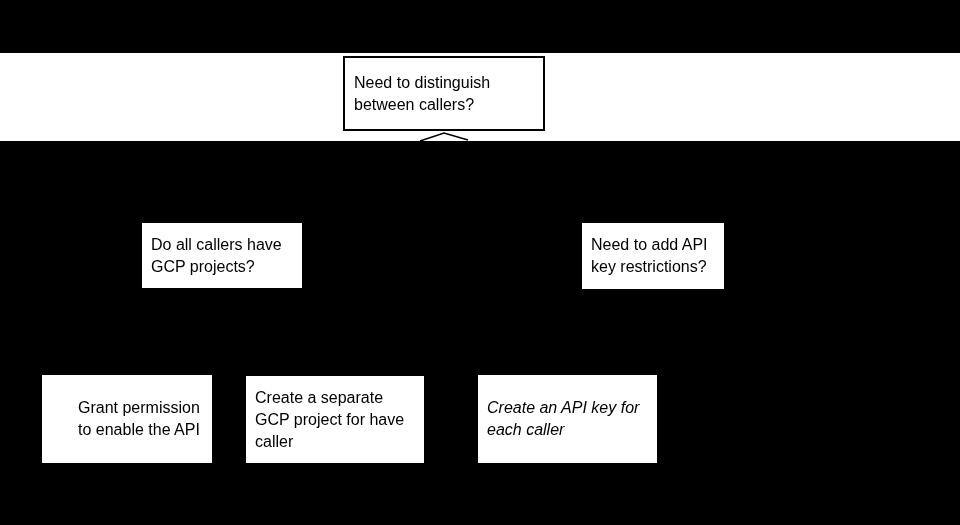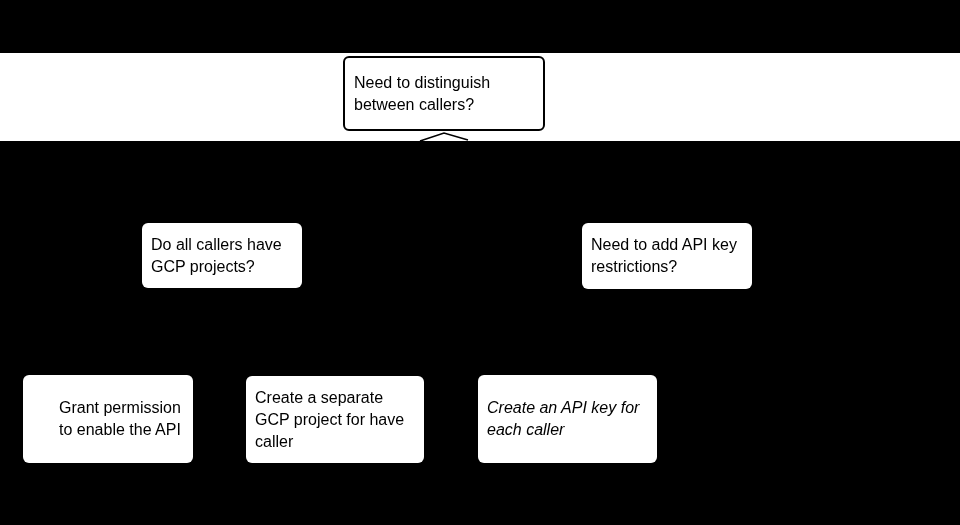--- a/index.html
+++ b/index.html
@@ -26,43 +26,42 @@
   .node {
     position: absolute;
     background: #ffffff;
     color: #000000;
     font-size: 16px;
     line-height: 22px;
     display: flex;
     align-items: center;
     box-sizing: border-box;
     padding: 4px 4px 4px 9px;
-    border-radius: 6px;
   }
   .node--root {
     left: 343px;
     top: 56px;
     width: 202px;
     height: 75px;
     border: 2px solid #000000;
   }
   .node--gcp {
     left: 142px;
     top: 223px;
     width: 160px;
     height: 65px;
   }
   .node--restrict {
     left: 582px;
     top: 223px;
-    width: 170px;
+    width: 142px;
     height: 66px;
   }
   .node--grant {
-    left: 23px;
+    left: 42px;
     top: 375px;
     width: 170px;
     height: 88px;
     padding-left: 36px;
   }
   .node--separate {
     left: 246px;
     top: 376px;
     width: 178px;
     height: 87px;

